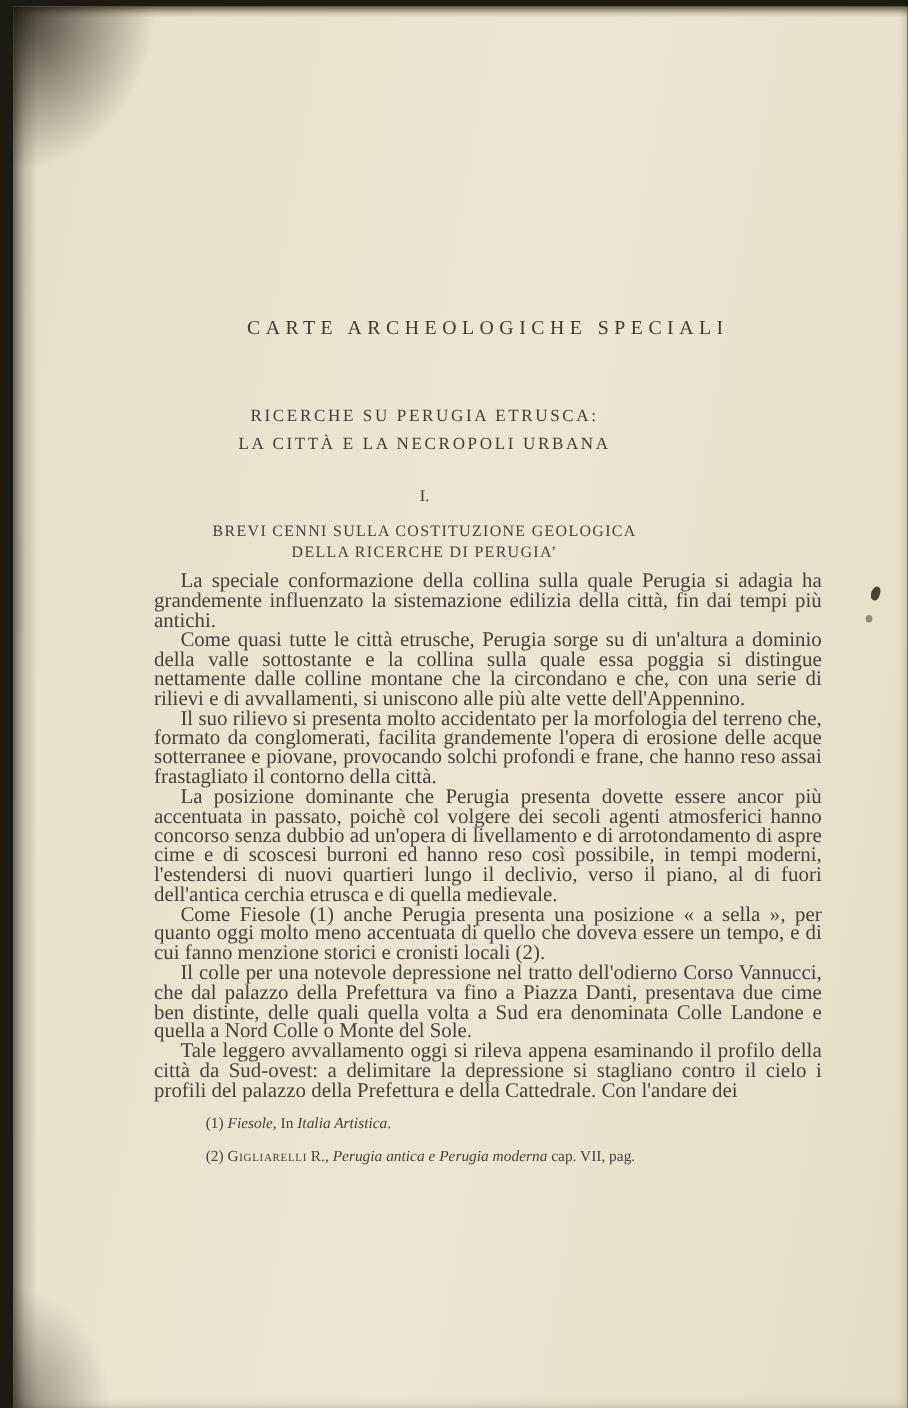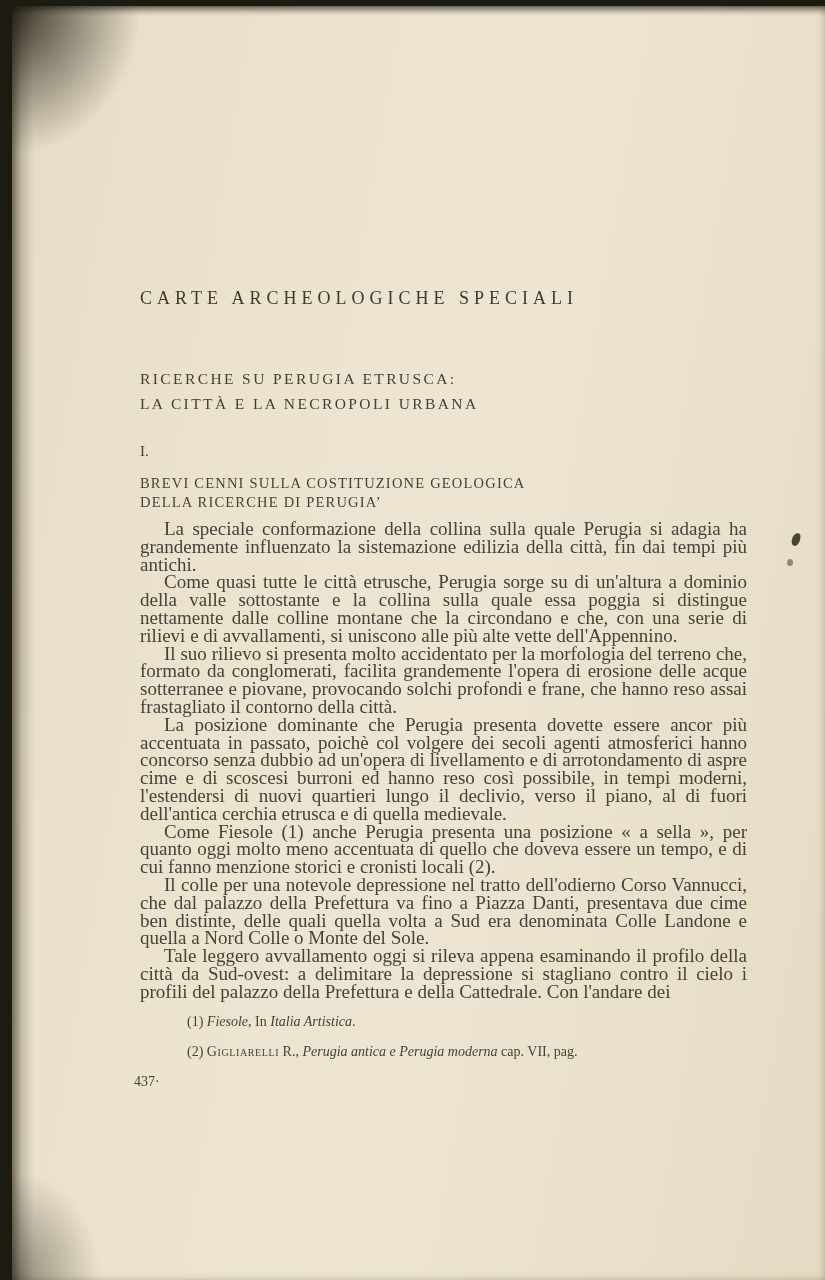--- a/index.html
+++ b/index.html
@@ -35,21 +35,21 @@
   }
   .corner-shade-bottom {
     position: absolute; left: 0; bottom: 0; width: 90px; height: 110px;
     background: radial-gradient(ellipse at 0% 100%, rgba(22,19,8,0.45) 0%, rgba(22,19,8,0) 70%);
     pointer-events: none;
   }
   .content {
     position: relative;
     padding: 282px 78px 0 128px;
   }
-  .centered { text-align: left; margin-right: 115px; }
+  .centered { text-align: center; margin-right: 115px; }
   .heading {
     margin: 0;
     font-size: 18px; font-weight: normal;
     letter-spacing: 5px; line-height: 20px;
     color: #3f3a31;
   }
   .title {
     margin-top: 58px;
     font-size: 15.5px; letter-spacing: 2.4px; line-height: 25px;
     color: #433e35;
@@ -108,21 +108,20 @@
         <p>Il suo rilievo si presenta molto accidentato per la morfologia del terreno che, formato da conglomerati, facilita grandemente l'opera di erosione delle acque sotterranee e piovane, provocando solchi profondi e frane, che hanno reso assai frastagliato il contorno della città.</p>
         <p>La posizione dominante che Perugia presenta dovette essere ancor più accentuata in passato, poichè col volgere dei secoli agenti atmosferici hanno concorso senza dubbio ad un'opera di livellamento e di arrotondamento di aspre cime e di scoscesi burroni ed hanno reso così possibile, in tempi moderni, l'estendersi di nuovi quartieri lungo il declivio, verso il piano, al di fuori dell'antica cerchia etrusca e di quella medievale.</p>
         <p>Come Fiesole (1) anche Perugia presenta una posizione « a sella », per quanto oggi molto meno accentuata di quello che doveva essere un tempo, e di cui fanno menzione storici e cronisti locali (2).</p>
         <p>Il colle per una notevole depressione nel tratto dell'odierno Corso Vannucci, che dal palazzo della Prefettura va fino a Piazza Danti, presentava due cime ben distinte, delle quali quella volta a Sud era denominata Colle Landone e quella a Nord Colle o Monte del Sole.</p>
         <p>Tale leggero avvallamento oggi si rileva appena esaminando il profilo della città da Sud-ovest: a delimitare la depressione si stagliano contro il cielo i profili del palazzo della Prefettura e della Cattedrale. Con l'andare dei</p>
       </div>
 
       <div class="footnotes">
         <p class="footnote"><span>(1) </span><span class="it">Fiesole</span><span>, In </span><span class="it">Italia Artistica</span><span>.</span></p>
         <p class="footnote"><span>(2) </span><span class="sc">Gigliarelli</span><span> R., </span><span class="it">Perugia antica e Perugia moderna</span><span> cap. VII, pag.</span></p>
-        <p class="footnote-cont">437·</p>
       </div>
 
     </div>
 
     <div class="speck speck-1"></div>
     <div class="speck speck-2"></div>
   </div>
 </div>
 
 </body></html>

